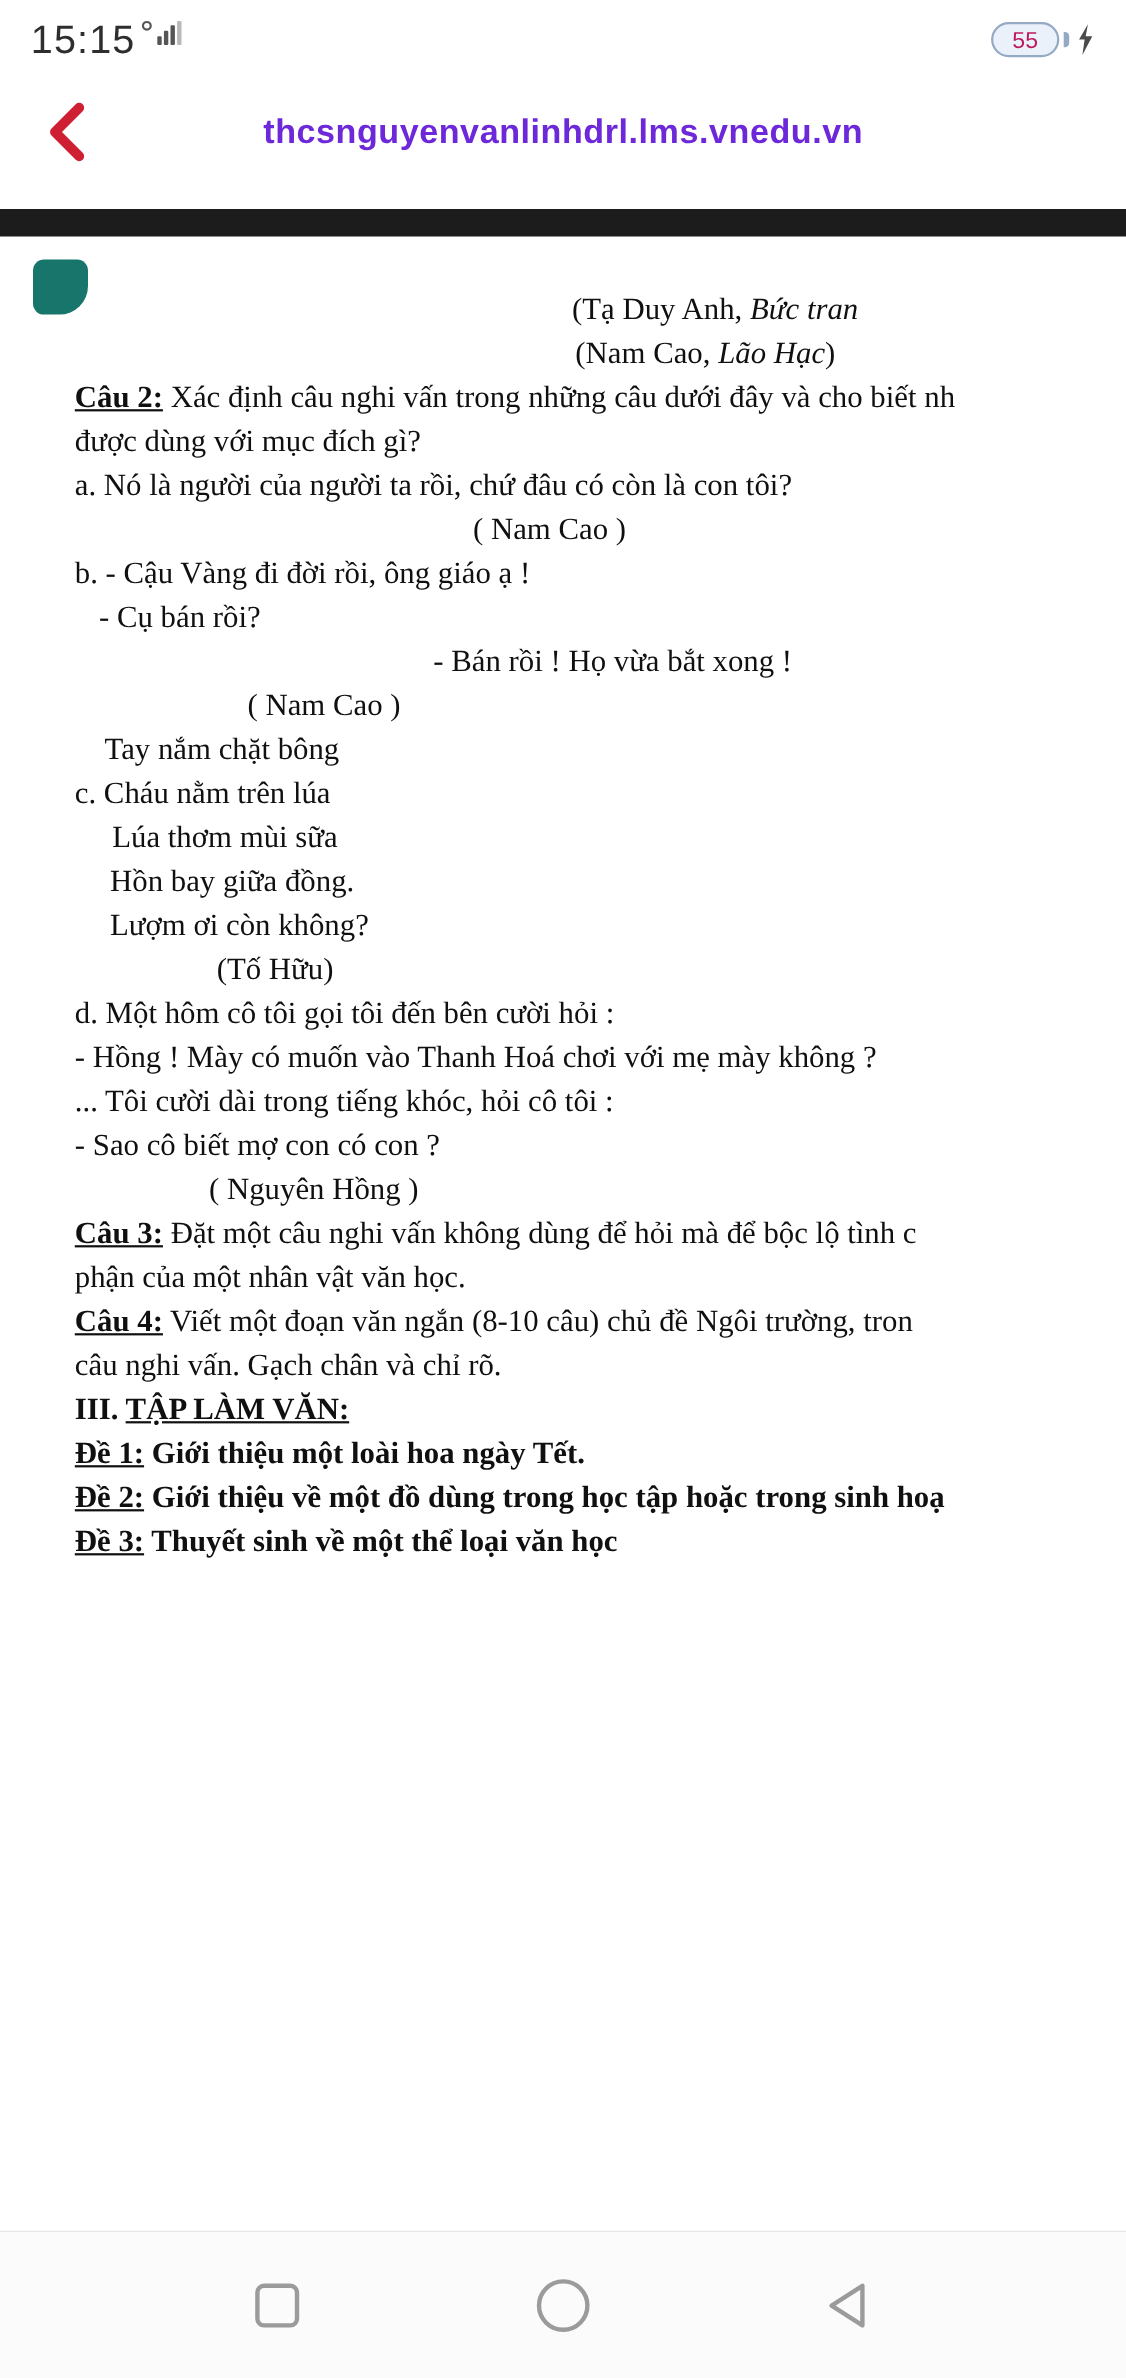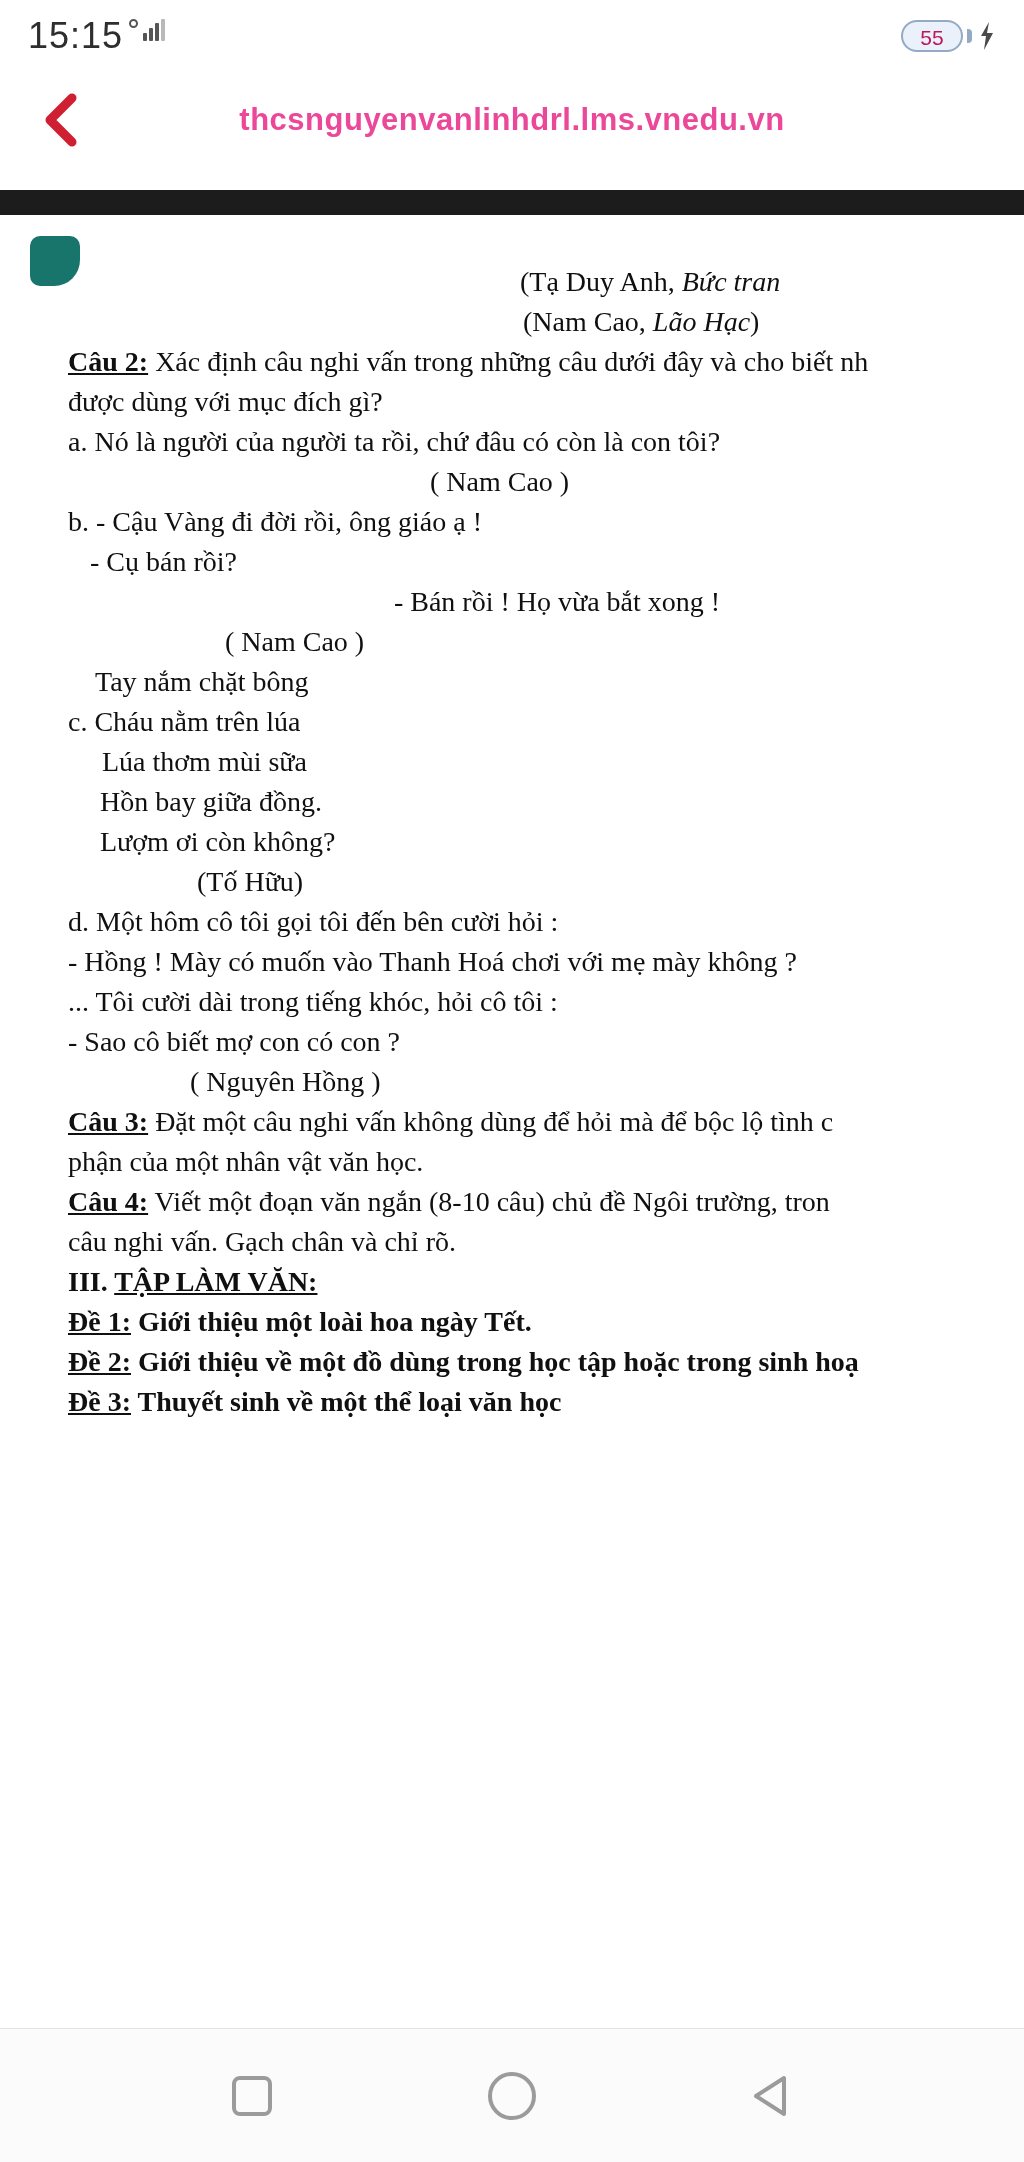--- a/index.html
+++ b/index.html
@@ -33,21 +33,21 @@
   .battery-cap { width:5px; height:14px; background:#93a9c4; border-radius:0 4px 4px 0; }
   .bolt { margin-left:2px; }
 
   
   .browser-header {
     position:absolute; top:72px; left:0; width:1024px; height:96px;
     display:flex; align-items:center; justify-content:center;
   }
   .back-chevron { position:absolute; left:38px; top:18px; cursor:pointer; }
   .url-text {
-    font-size:31px; font-weight:bold; color:#ec4899; letter-spacing:0.5px;
+    font-size:31px; font-weight:bold; color:#6d28d9; letter-spacing:0.5px;
   }
 
   
   .dark-bar {
     position:absolute; top:190px; left:0; width:1024px; height:25px;
     background:#1c1c1c;
   }
 
   
   .teal-shape {

